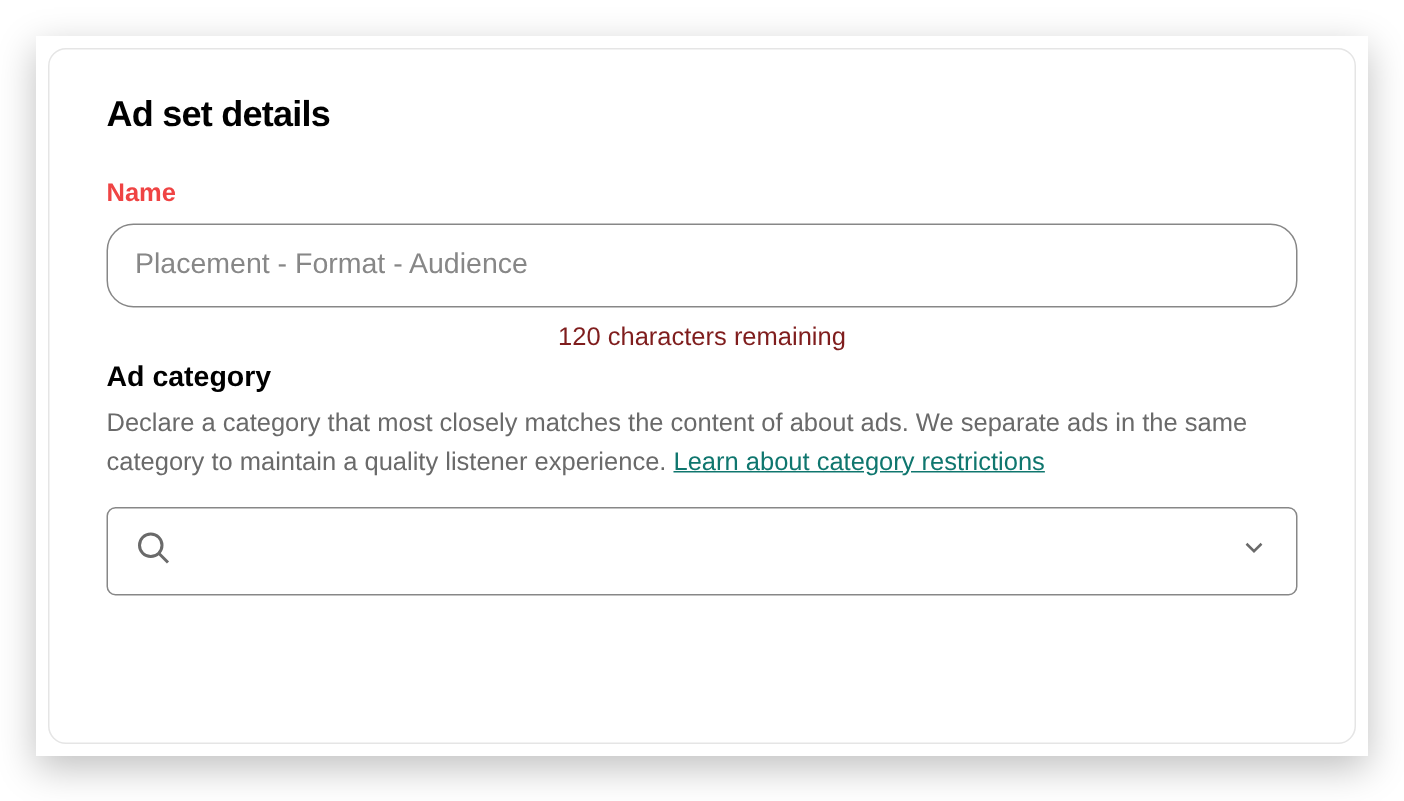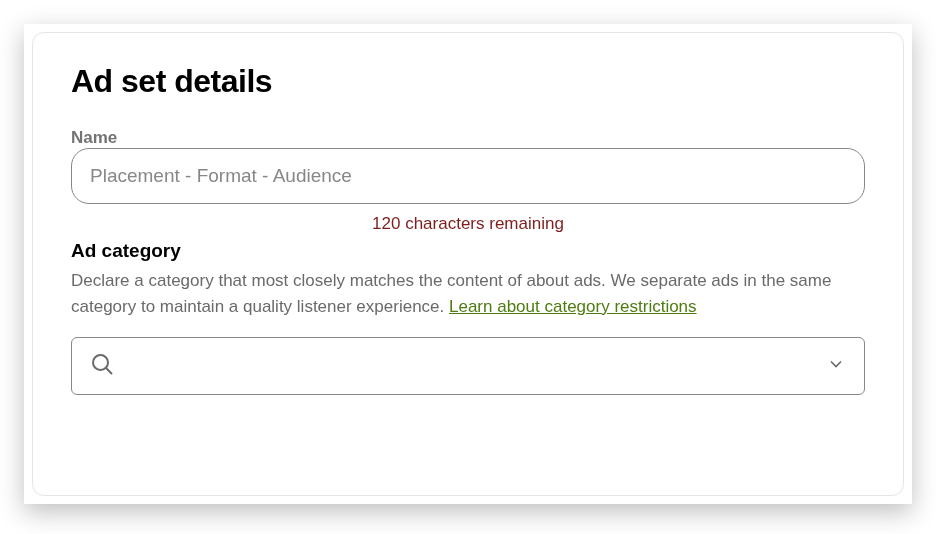--- a/index.html
+++ b/index.html
@@ -22,30 +22,31 @@
       height: 480px;
       padding: 8px;
     }
     .card {
       border: 1px solid #e5e5e5;
       border-radius: 12px;
       padding: 30px 38px 40px 38px;
       height: 100%;
     }
     .title {
-      font-size: 32px;
+      font-size: 24px;
       font-weight: 800;
       color: #000000;
       letter-spacing: -0.5px;
       margin-bottom: 28px;
     }
     .field-label {
       font-size: 17px;
       font-weight: 700;
-      color: #737373;
+      color: #ef4444;
+      margin-bottom: 10px;
     }
     .text-input {
       width: 100%;
       border: 1px solid #878787;
       border-radius: 18px;
       padding: 16px 18px;
       font-size: 19px;
       color: #333;
       font-family: inherit;
       outline: none;
@@ -66,21 +67,21 @@
       margin-top: 6px;
       margin-bottom: 6px;
     }
     .category-desc {
       font-size: 17px;
       color: #6a6a6a;
       line-height: 1.5;
       margin-bottom: 18px;
     }
     .link {
-      color: #4d7c0f;
+      color: #0f766e;
       text-decoration: underline;
       cursor: pointer;
     }
     .select-box {
       width: 100%;
       border: 1px solid #878787;
       border-radius: 6px;
       padding: 14px 18px;
       display: flex;
       align-items: center;

